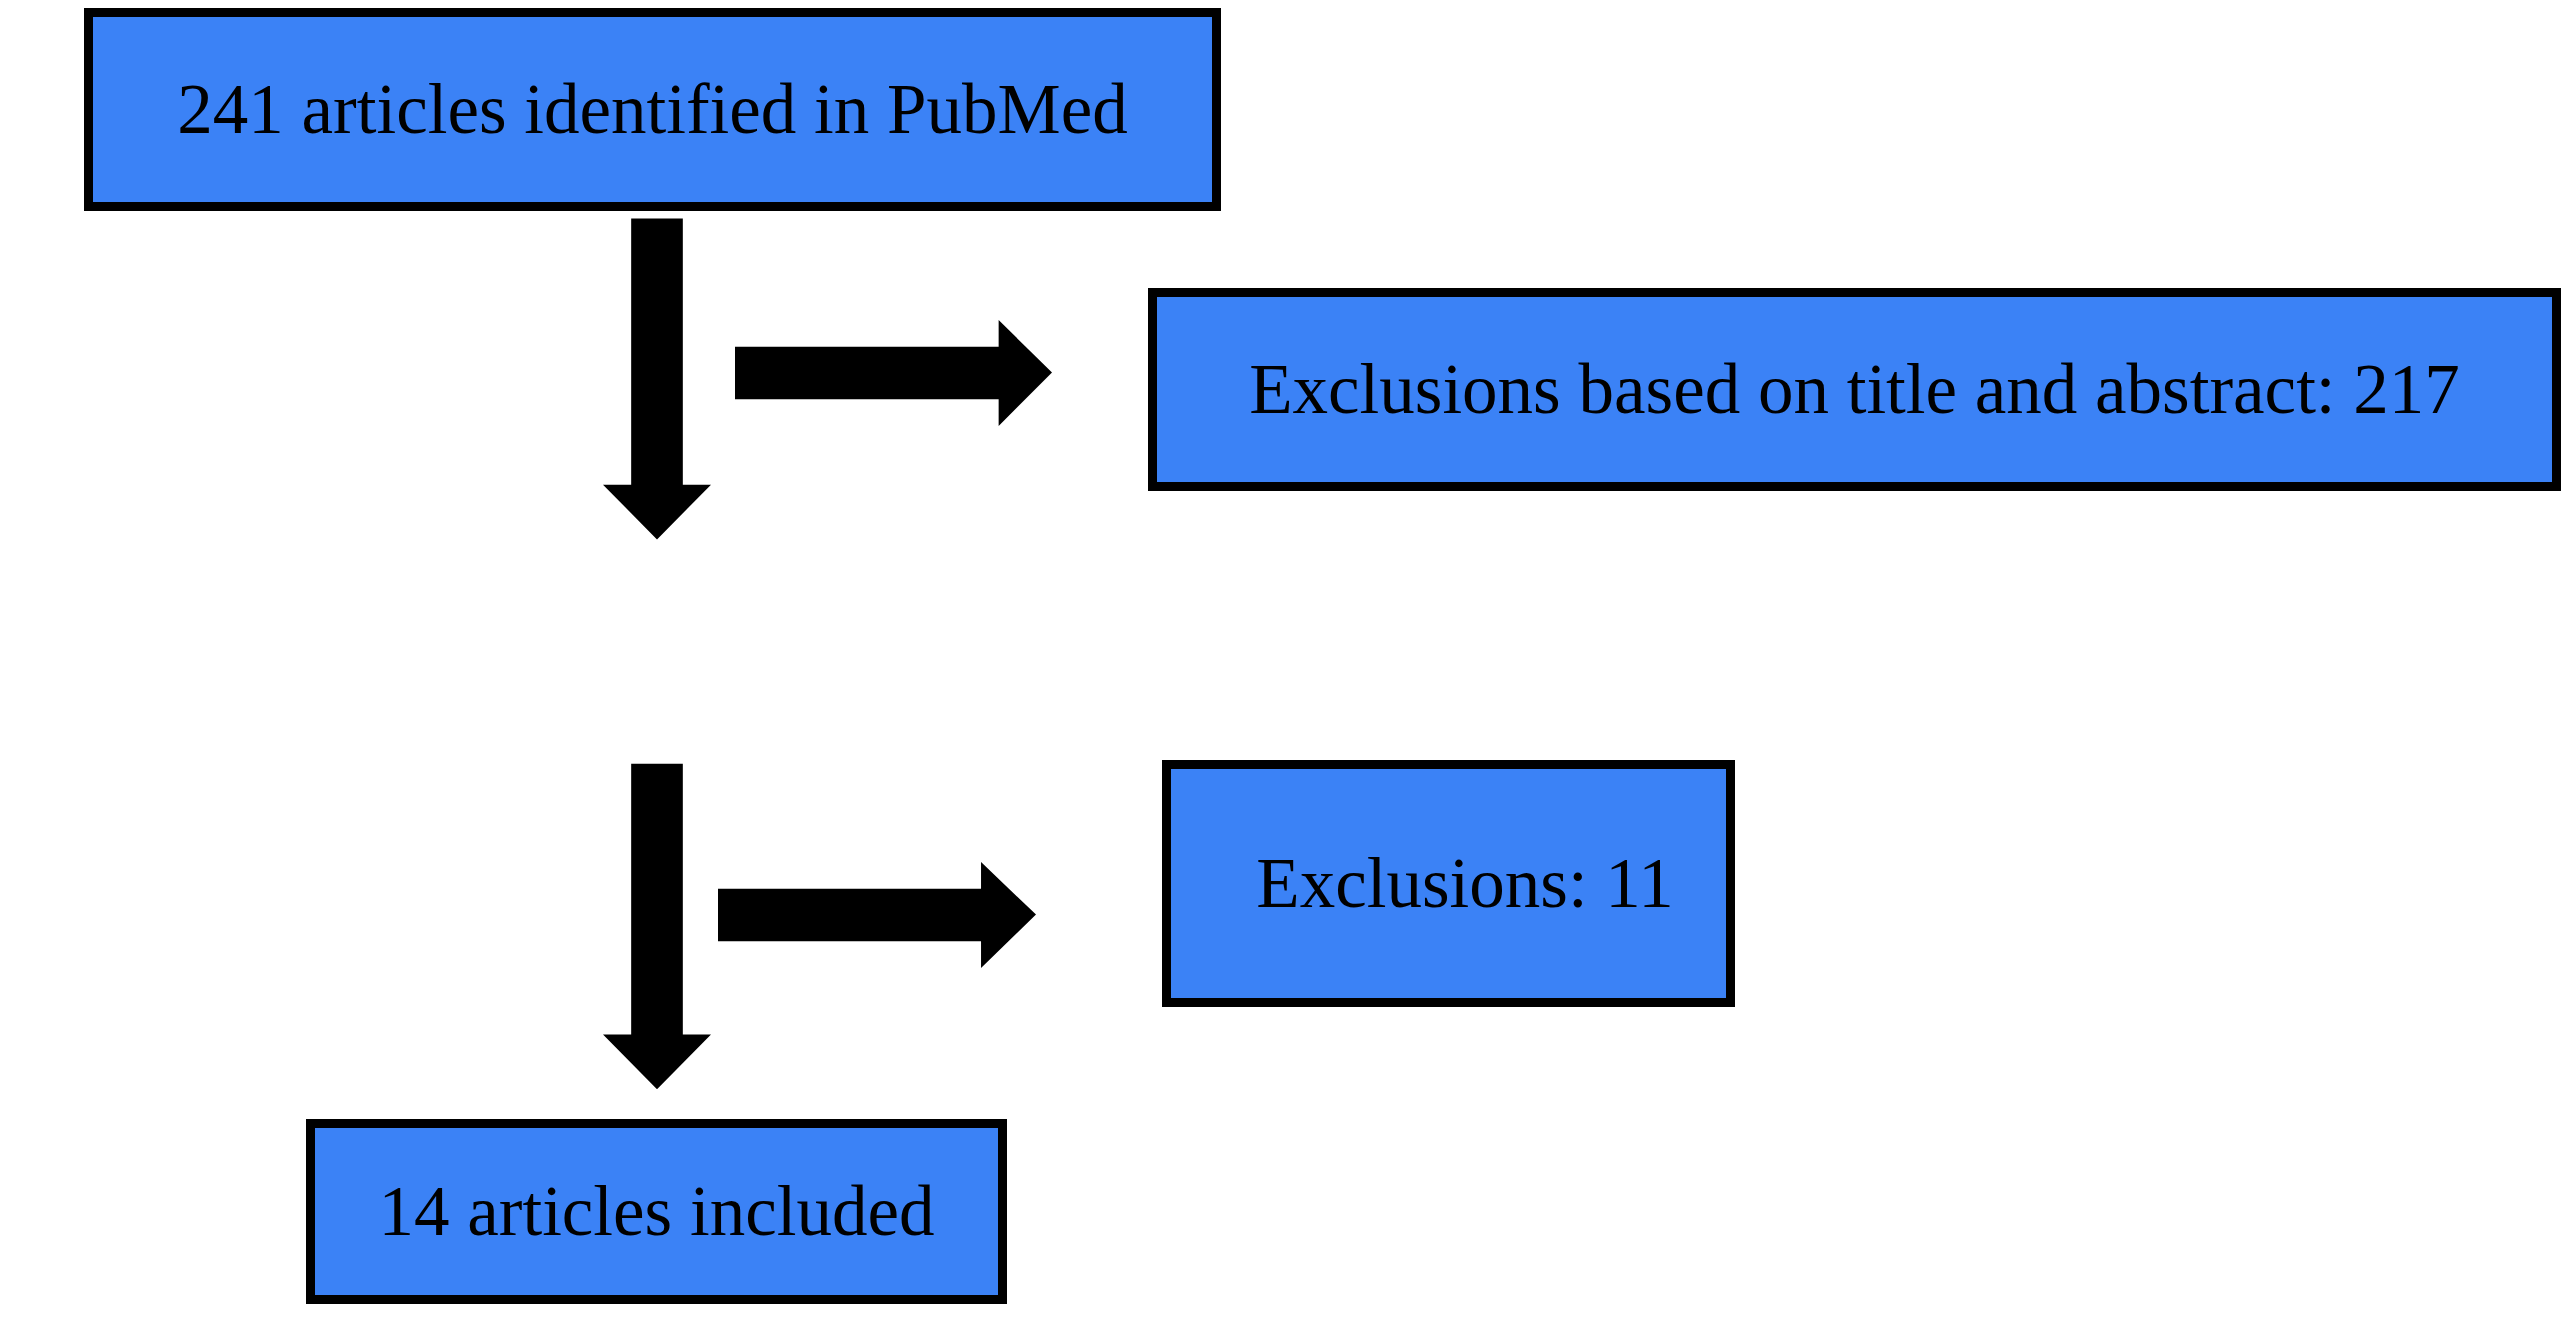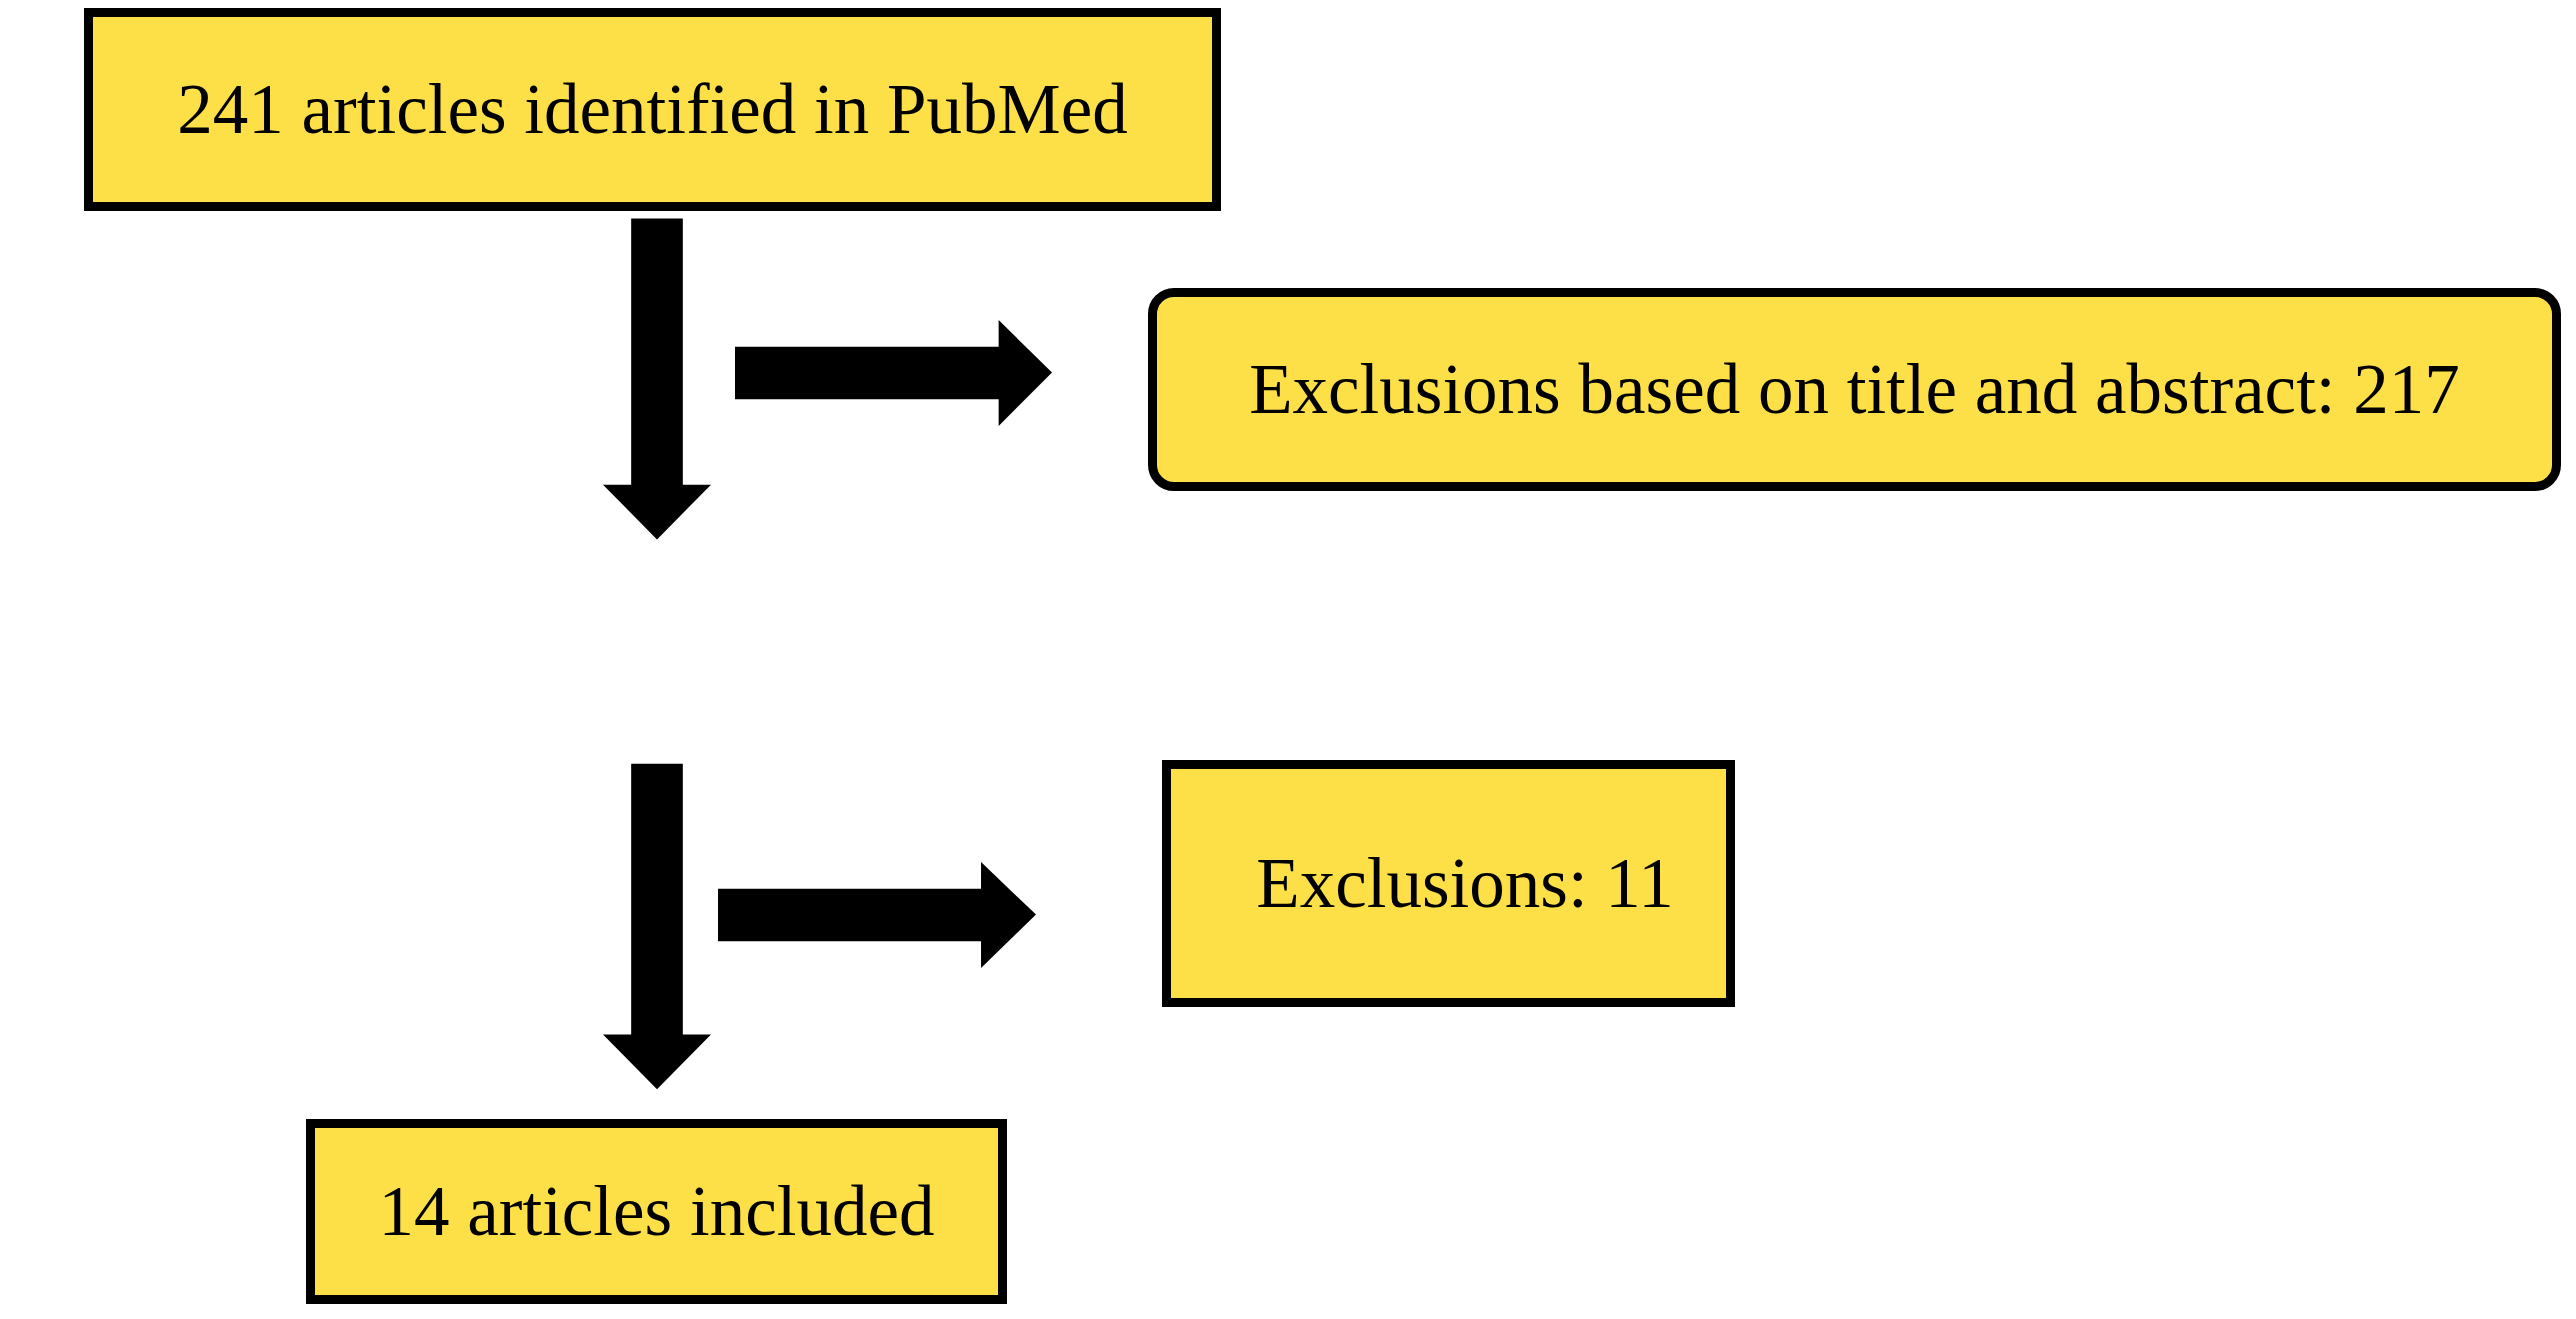--- a/index.html
+++ b/index.html
@@ -12,21 +12,21 @@
     width: 2576px;
     height: 1319px;
     background: #ffffff;
     overflow: hidden;
     font-family: "Liberation Serif", "DejaVu Serif", serif;
   }
   .node {
     position: absolute;
     box-sizing: border-box;
     border: 9.4px solid #000000;
-    background: #fde047;
+    background: #3b82f6;
     display: flex;
     align-items: center;
     justify-content: center;
   }
   .node .label {
     font-size: 71px;
     line-height: 1;
     color: #000000;
     white-space: nowrap;
     text-align: center;
@@ -35,21 +35,21 @@
     position: absolute;
     display: block;
   }
   .arrow polygon {
     fill: #000000;
     stroke: none;
   }
 
   
   #box-identified { left: 84px;  top: 7.9px;   width: 1137px; height: 203px; }
-  #box-excl-title { left: 1148px; top: 288px;  width: 1413px; height: 203px; border-radius: 26px; }
+  #box-excl-title { left: 1148px; top: 288px;  width: 1413px; height: 203px; }
   #box-fulltext   { left: 14px;   top: 556px;  width: 1242px; height: 199px; }
   #box-excl-full  { left: 1162px; top: 760px; width: 573px;  height: 247px; padding-left: 33px; }
   #box-included   { left: 306px;  top: 1119px; width: 701px;  height: 185px; }
 
   #arrow-down-1  { left: 603px; top: 218px;  width: 108px; height: 322px; }
   #arrow-right-1 { left: 735px; top: 320px;  width: 317px; height: 106px; }
   #arrow-down-2  { left: 603px; top: 763px;  width: 108px; height: 327px; }
   #arrow-right-2 { left: 718px; top: 862px; width: 318px; height: 106px; }
 </style>
 </head>

